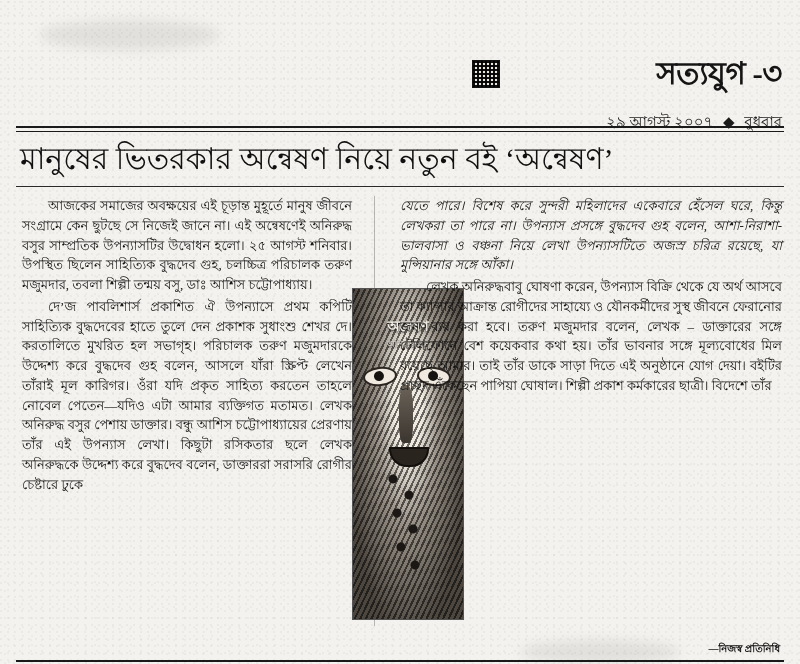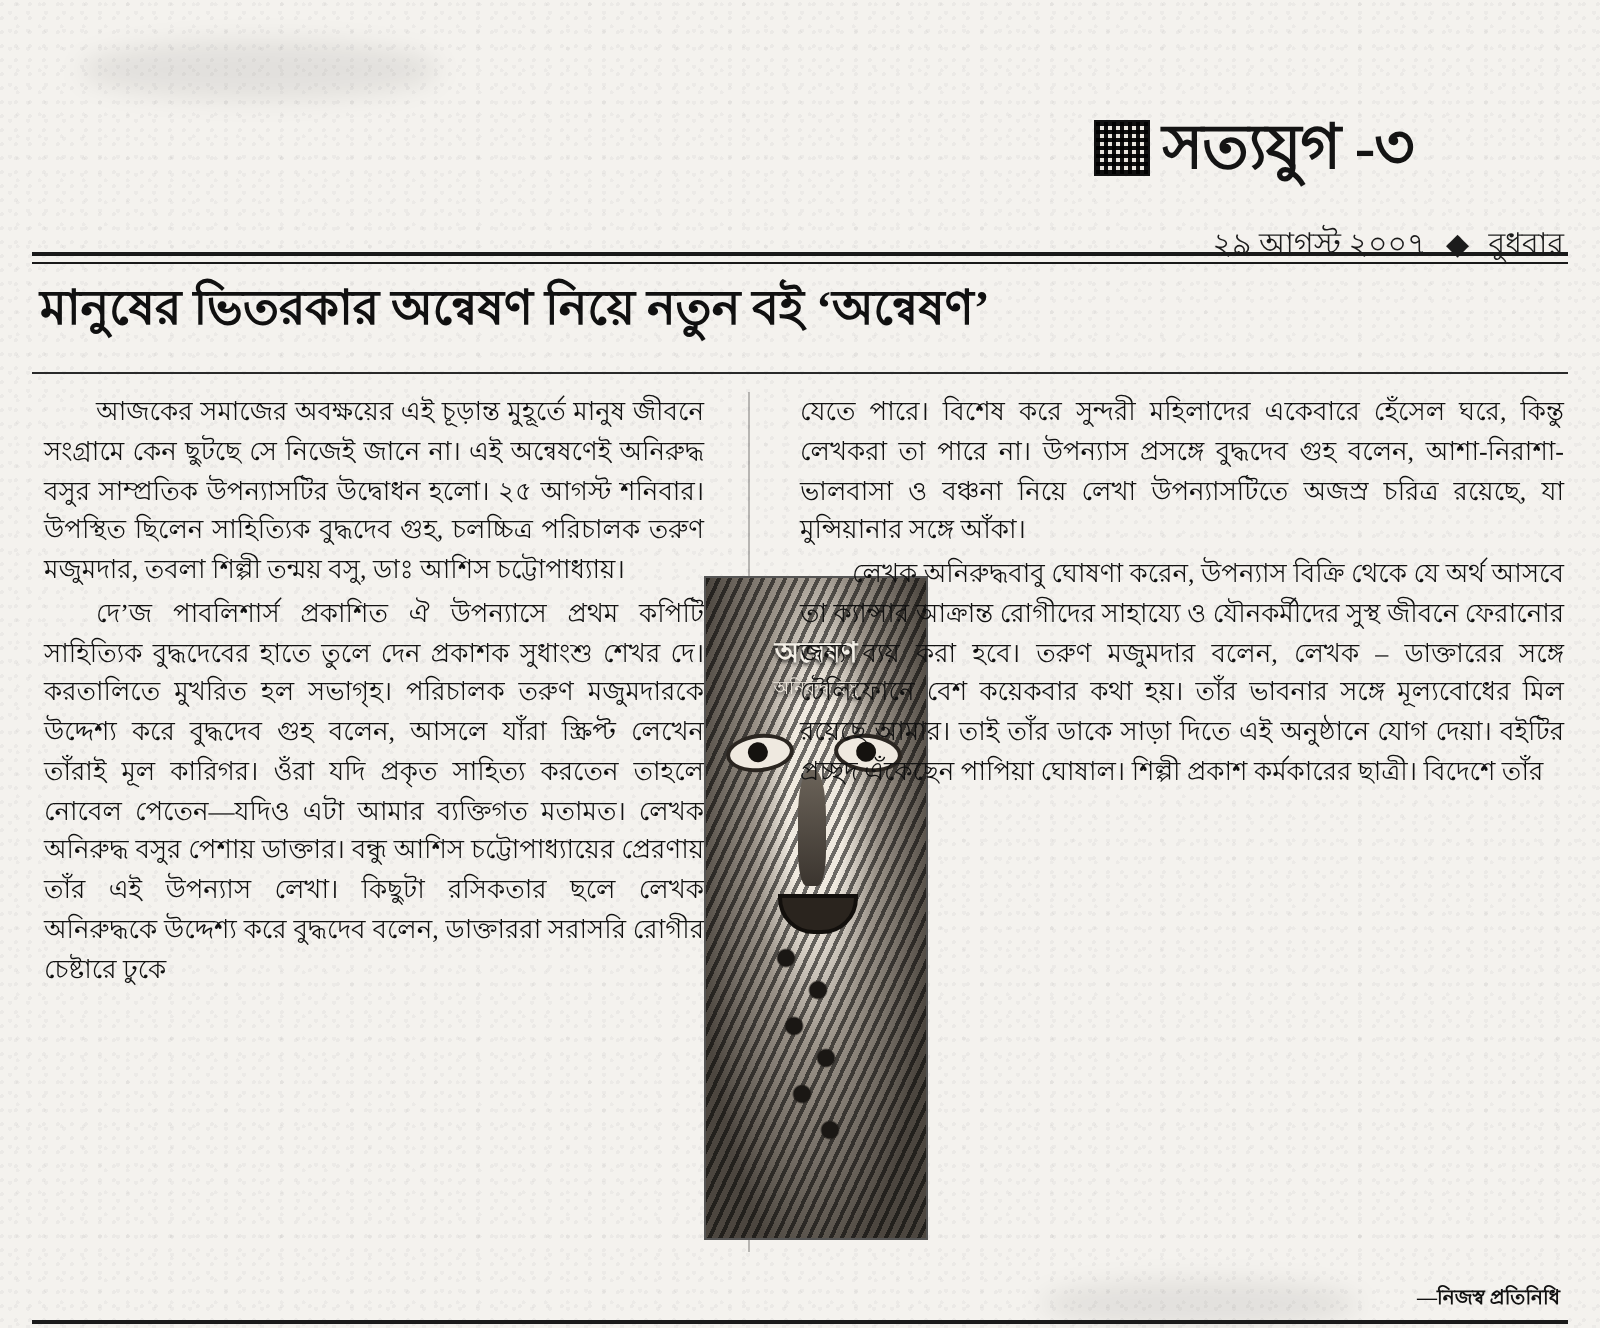--- a/index.html
+++ b/index.html
@@ -26,21 +26,21 @@
   
   #masthead {
     position: absolute;
     top: 58px;
     right: 18px;
     width: 310px;
     text-align: right;
   }
   .masthead-row {
     display: flex;
-    justify-content: center;
+    justify-content: space-between;
     align-items: center;
     gap: 6px;
   }
   .masthead-mark {
     width: 26px;
     height: 26px;
     background:
       repeating-linear-gradient(0deg, #111 0 2px, #f4f2ee 2px 4px),
       repeating-linear-gradient(90deg, #111 0 2px, #f4f2ee 2px 4px);
     background-blend-mode: multiply;
@@ -79,22 +79,22 @@
     top: 131px;
     height: 0;
     border-top: 1px solid #1a1a1a;
   }
   
   #headline {
     position: absolute;
     left: 20px;
     top: 140px;
     width: 760px;
-    font-size: 24px;
-    font-weight: bold;
+    font-size: 30px;
+    font-weight: normal;
     color: #101010;
     letter-spacing: 0px;
     line-height: 1.25;
     white-space: nowrap;
   }
   #rule-head {
     position: absolute;
     left: 16px;
     right: 16px;
     top: 186px;
@@ -108,21 +108,21 @@
     line-height: 1.52;
     color: #111;
     text-align: justify;
   }
   #col-left  { left: 22px;  width: 330px; }
   #col-right { left: 400px; width: 382px; }
   .col p {
     margin: 0 0 2px 0;
     text-indent: 26px;
   }
-  .col p.noindent { text-indent: 0; }
+  .col p.noindent { text-indent: 0; font-style: italic; }
   
   #figure {
     position: absolute;
     left: 352px;
     top: 288px;
     width: 110px;
     height: 330px;
     background: #c9c4bc;
     border: 1px solid #555;
     overflow: hidden;

